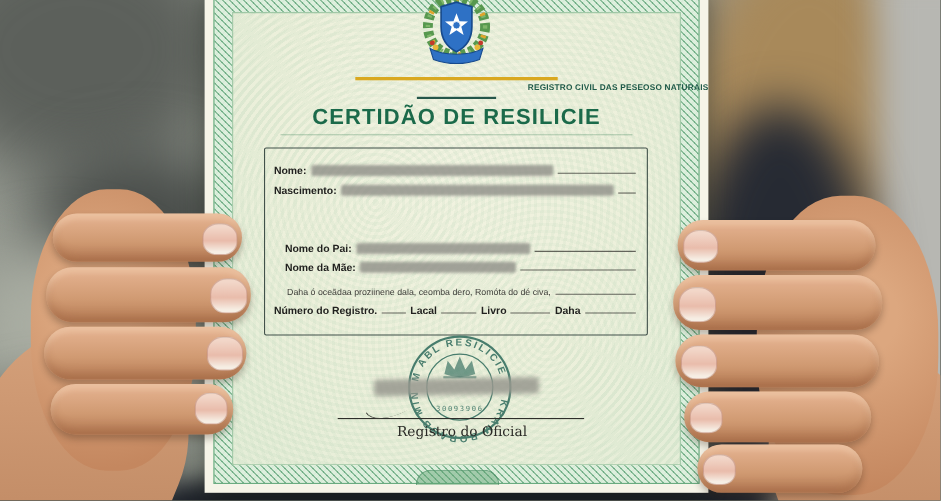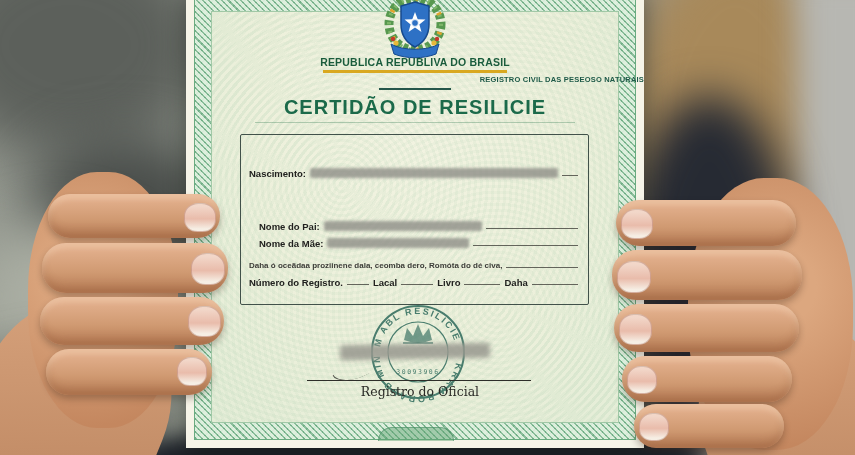--- a/index.html
+++ b/index.html
@@ -46,21 +46,21 @@
     font-size:7.5px;font-weight:700;letter-spacing:.2px;color:#1e5948;}
   .divider{position:absolute;left:50%;margin-left:-36px;top:102px;width:72px;height:2px;background:#25564a;}
   .title{position:absolute;left:0;right:0;top:110px;text-align:center;
     font-size:20px;font-weight:700;letter-spacing:1px;color:#1b6a4a;}
   .title-rule{position:absolute;left:50%;margin-left:-160px;top:136px;width:320px;height:1px;background:rgba(60,130,90,.35);}
 
   .fieldbox{position:absolute;left:54px;top:148px;width:347px;height:169px;
     border:1.5px solid #41514a;border-radius:2px;}
   .frow{position:absolute;left:8px;right:10px;height:15px;display:flex;align-items:flex-end;gap:4px;}
   .flabel{font-weight:700;font-size:9.5px;color:#21211f;line-height:11px;white-space:nowrap;}
-  .fnote{font-weight:700;font-size:8px;color:#3c3c38;line-height:10px;white-space:nowrap;}
+  .fnote{font-weight:400;font-size:8px;color:#3c3c38;line-height:10px;white-space:nowrap;margin-left:12px;}
   .redact{height:10px;background:#8f8f88;opacity:.8;filter:blur(1.6px);border-radius:2px;margin-bottom:1px;}
   .fill{flex:1;border-bottom:1px solid rgba(66,66,60,.8);margin-bottom:3px;}
   .seg{border-bottom:1px solid rgba(66,66,60,.8);margin-bottom:3px;}
 
   .seal{position:absolute;left:172px;top:306px;opacity:.88;}
   .seal-redact{position:absolute;left:154px;top:358px;width:150px;height:15px;
     background:#98988f;opacity:.85;filter:blur(2.5px);border-radius:3px;transform:rotate(-1deg);}
   .sigline{position:absolute;left:121px;top:394px;width:224px;border-top:1.5px solid #2e2e2a;}
   .flourish{position:absolute;left:148px;top:380px;width:34px;height:16px;
     border-left:1px solid #4a4a44;border-radius:0 0 0 100%;transform:rotate(-28deg);}
@@ -129,28 +129,32 @@
       <circle cx="24" cy="45" r="2.2" fill="#c43a2a"></circle>
       <circle cx="68" cy="45" r="2.2" fill="#c43a2a"></circle>
       <circle cx="27" cy="49" r="2.6" fill="#e8b83a"></circle>
       <circle cx="65" cy="49" r="2.6" fill="#e8b83a"></circle>
       <path d="M46,8 L60,12 60,30 C60,42 54,49 46,53 C38,49 32,42 32,30 L32,12 Z" fill="#2e71c5" stroke="#174a8d" stroke-width="1.5"></path>
       <polygon points="46,18 48.7,25.28 56.46,25.6 50.37,30.42 52.47,37.9 46,33.6 39.53,37.9 41.63,30.42 35.54,25.6 43.3,25.28" fill="#ffffff"></polygon>
       <circle cx="46" cy="29" r="3.4" fill="#2e71c5" stroke="#ffffff" stroke-width="0.8"></circle>
       <path d="M22,50 C33,57 59,57 70,50 L67,60 C54,65 38,65 25,60 Z" fill="#2e71c5" stroke="#174a8d" stroke-width="1"></path>
     </svg>
 
-    <div class="hdr1">REPUBLICA REPUBLIVA DO BRASIL</div>
     <div class="gold"></div>
     <div class="hdr2">REGISTRO CIVIL DAS PESEOSO NATURAIS</div>
     <div class="divider"></div>
     <div class="title">CERTIDÃO DE RESILICIE</div>
     <div class="title-rule"></div>
 
     <div class="fieldbox">
+      <div class="frow" style="top:11px">
+        <span class="flabel">Nome:</span>
+        <span class="redact" style="width:220px"></span>
+        <span class="fill"></span>
+      </div>
       <div class="frow" style="top:29px">
         <span class="flabel">Nascimento:</span>
         <span class="redact" style="width:248px"></span>
         <span class="fill"></span>
       </div>
       <div class="frow" style="top:82px;left:18px">
         <span class="flabel">Nome do Pai:</span>
         <span class="redact" style="width:158px"></span>
         <span class="fill"></span>
       </div>

